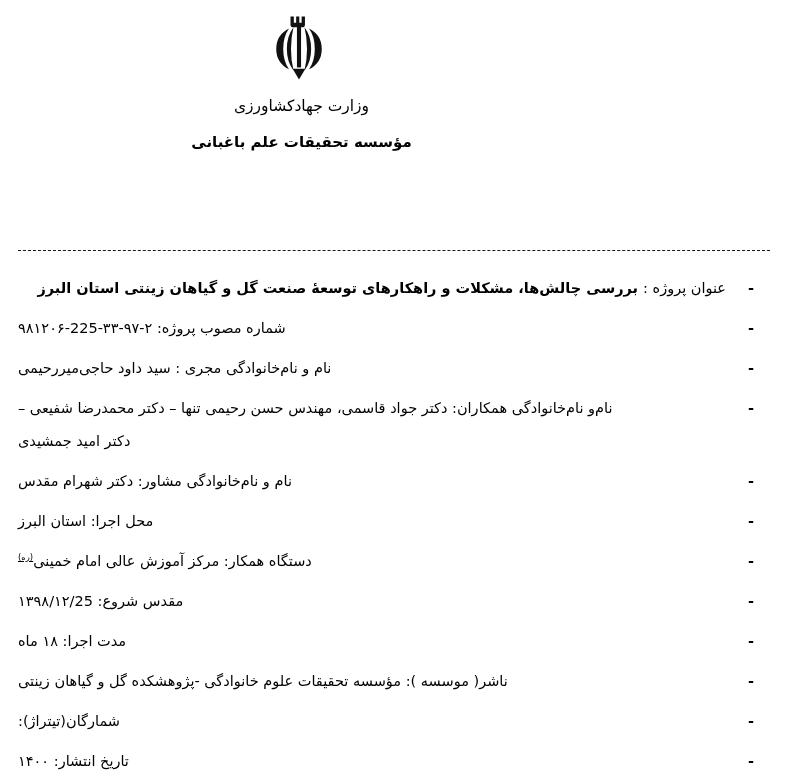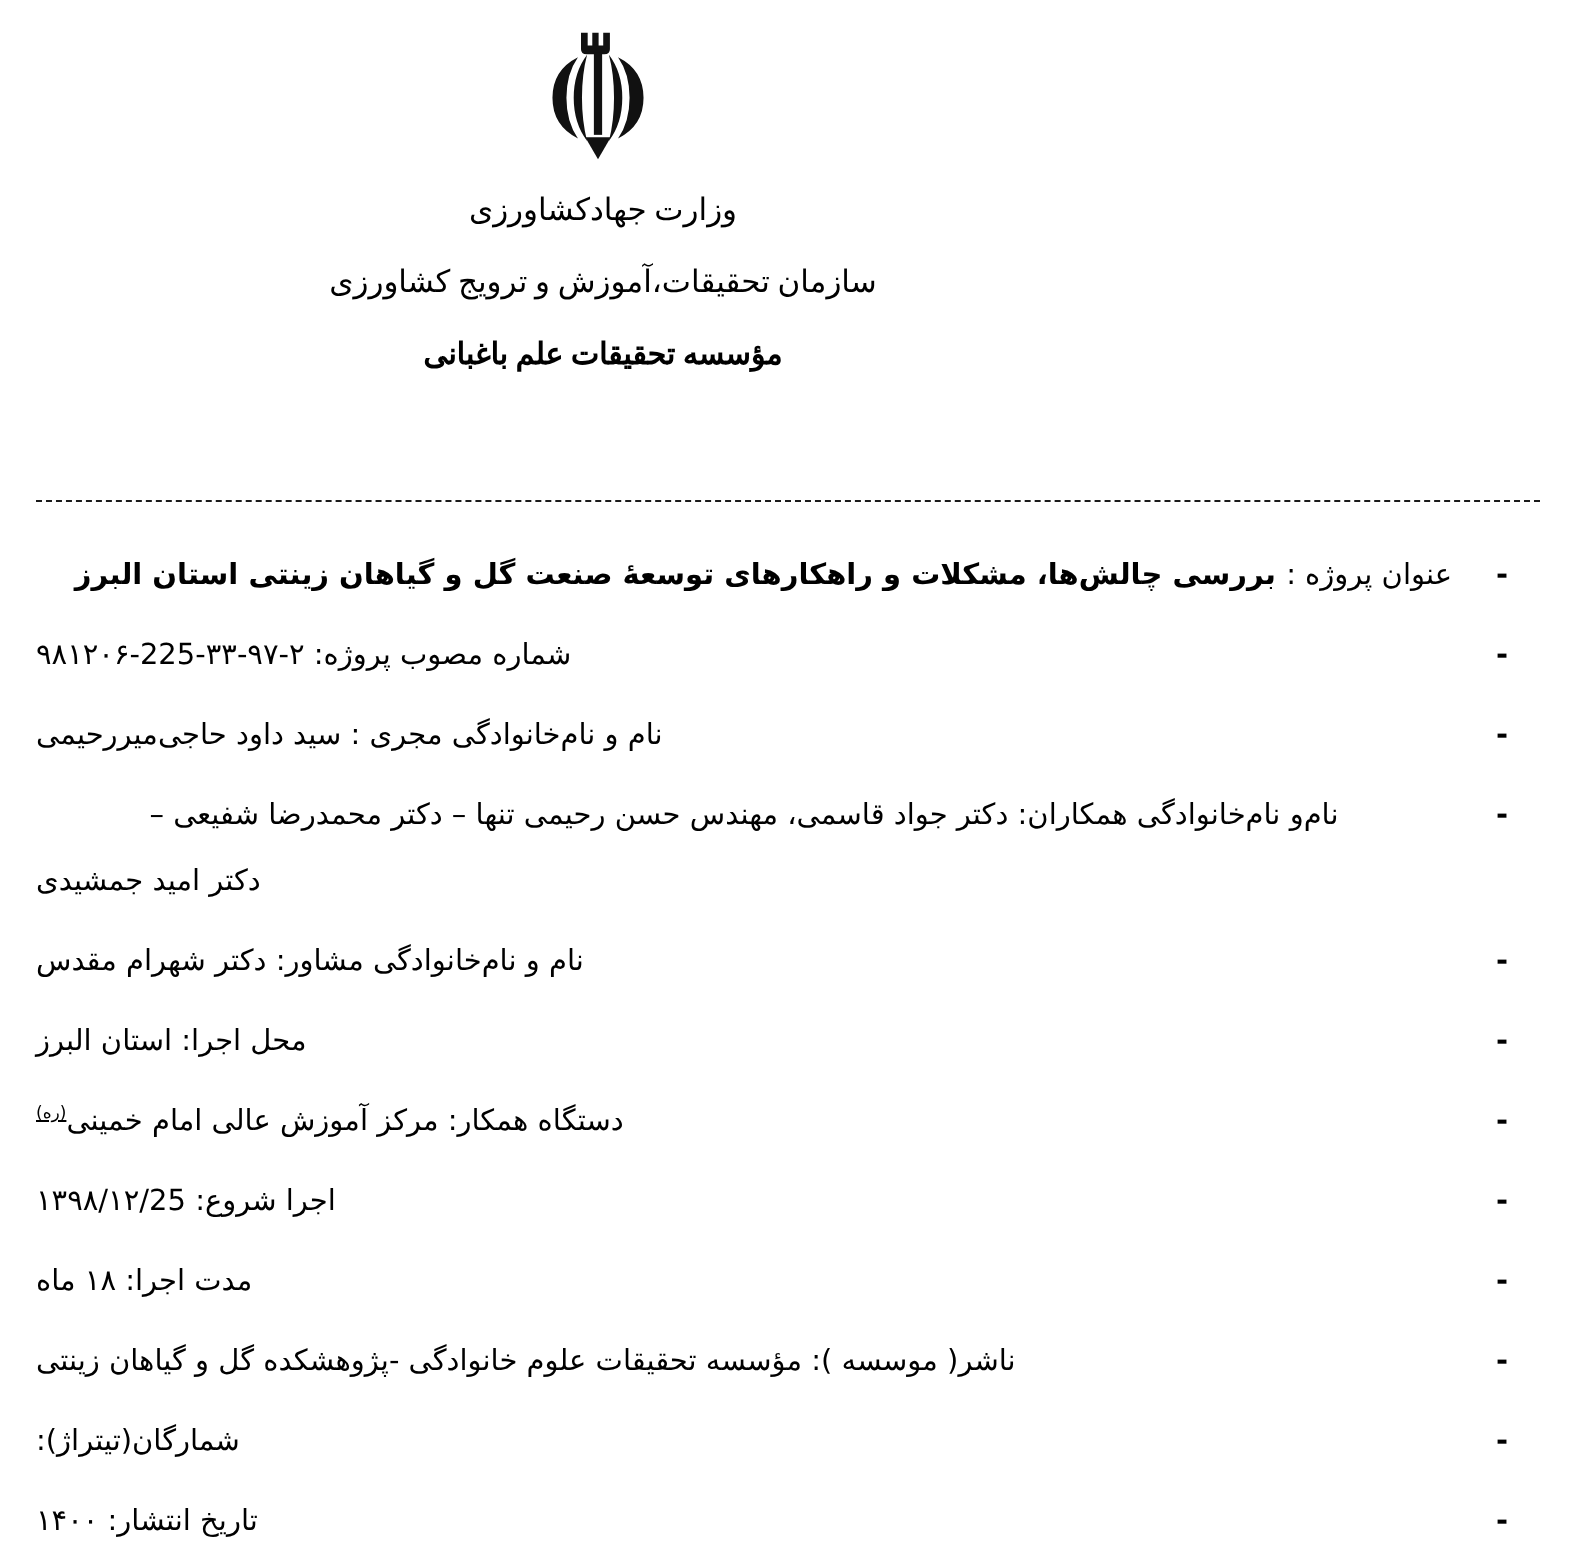--- a/index.html
+++ b/index.html
@@ -48,21 +48,20 @@
     left: 0;
     right: 0;
     text-align: center;
     padding-right: 185px;
   }
   .header-line {
     font-size: 15.5px;
     line-height: 36px;
     letter-spacing: 0.2px;
     white-space: nowrap;
-    font-family: Liberation Serif, serif;
   }
   .header-line.emph {
     font-weight: bold;
     font-size: 15px;
   }
 
   
   .divider {
     position: absolute;
     top: 250px;
@@ -113,21 +112,21 @@
   .info-item.title-item .body {
     text-align: right;
     font-weight: bold;
     padding-right: 6px;
   }
   .info-item.title-item .label {
     font-weight: normal;
   }
   
   .info-item.wide .body {
-    text-align: center;
+    text-align: left;
     padding-right: 6px;
   }
   .info-item.wide .cont {
     display: block;
     padding-right: 6px;
   }
 
   .sup-mark {
     font-size: 8.5px;
     vertical-align: super;
@@ -160,21 +159,20 @@
       <path d="M59 22 q11 14.5 11 35.5 q0 21 -11 35.5 q4.2 -16 4.2 -35.5 q0 -19.5 -4.2 -35.5 Z" fill="#111111"></path>
 
       <path d="M46.6 20 h6.8 v68 h-6.8 Z" fill="#111111"></path>
 
       <path d="M50 108 l-10.5 -18 h21 Z" fill="#111111"></path>
     </svg>
   </div>
 
   <div class="header">
     <div class="header-line">وزارت جهادکشاورزی</div>
-    <div class="header-line">سازمان تحقیقات،آموزش و ترویج کشاورزی</div>
     <div class="header-line emph">مؤسسه تحقیقات علم باغبانی</div>
   </div>
 
   <div class="divider"></div>
 
   <ul class="info-list">
 
     <li class="info-item title-item">
       <span class="bullet">-</span>
       <span class="body"><span class="label">عنوان پروژه :</span> <span>بررسی چالش‌ها، مشکلات و راهکارهای توسعۀ صنعت گل و گیاهان زینتی استان البرز</span></span>
@@ -206,21 +204,21 @@
       <span class="body"><span>محل اجرا:</span> <span>استان البرز</span></span>
     </li>
 
     <li class="info-item">
       <span class="bullet">-</span>
       <span class="body"><span>دستگاه همکار:</span> <span>مرکز آموزش عالی امام خمینی</span><span class="sup-mark">(ره)</span></span>
     </li>
 
     <li class="info-item">
       <span class="bullet">-</span>
-      <span class="body"><span>اجرا شروع:</span> <span class="digits">۱۳۹۸/۱۲/25</span></span>
+      <span class="body"><span>مقدس شروع:</span> <span class="digits">۱۳۹۸/۱۲/25</span></span>
     </li>
 
     <li class="info-item">
       <span class="bullet">-</span>
       <span class="body"><span>مدت اجرا:</span> <span>۱۸ ماه</span></span>
     </li>
 
     <li class="info-item">
       <span class="bullet">-</span>
       <span class="body"><span>ناشر( موسسه ):</span> <span>مؤسسه تحقیقات علوم خانوادگی -پژوهشکده گل و گیاهان زینتی</span></span>

